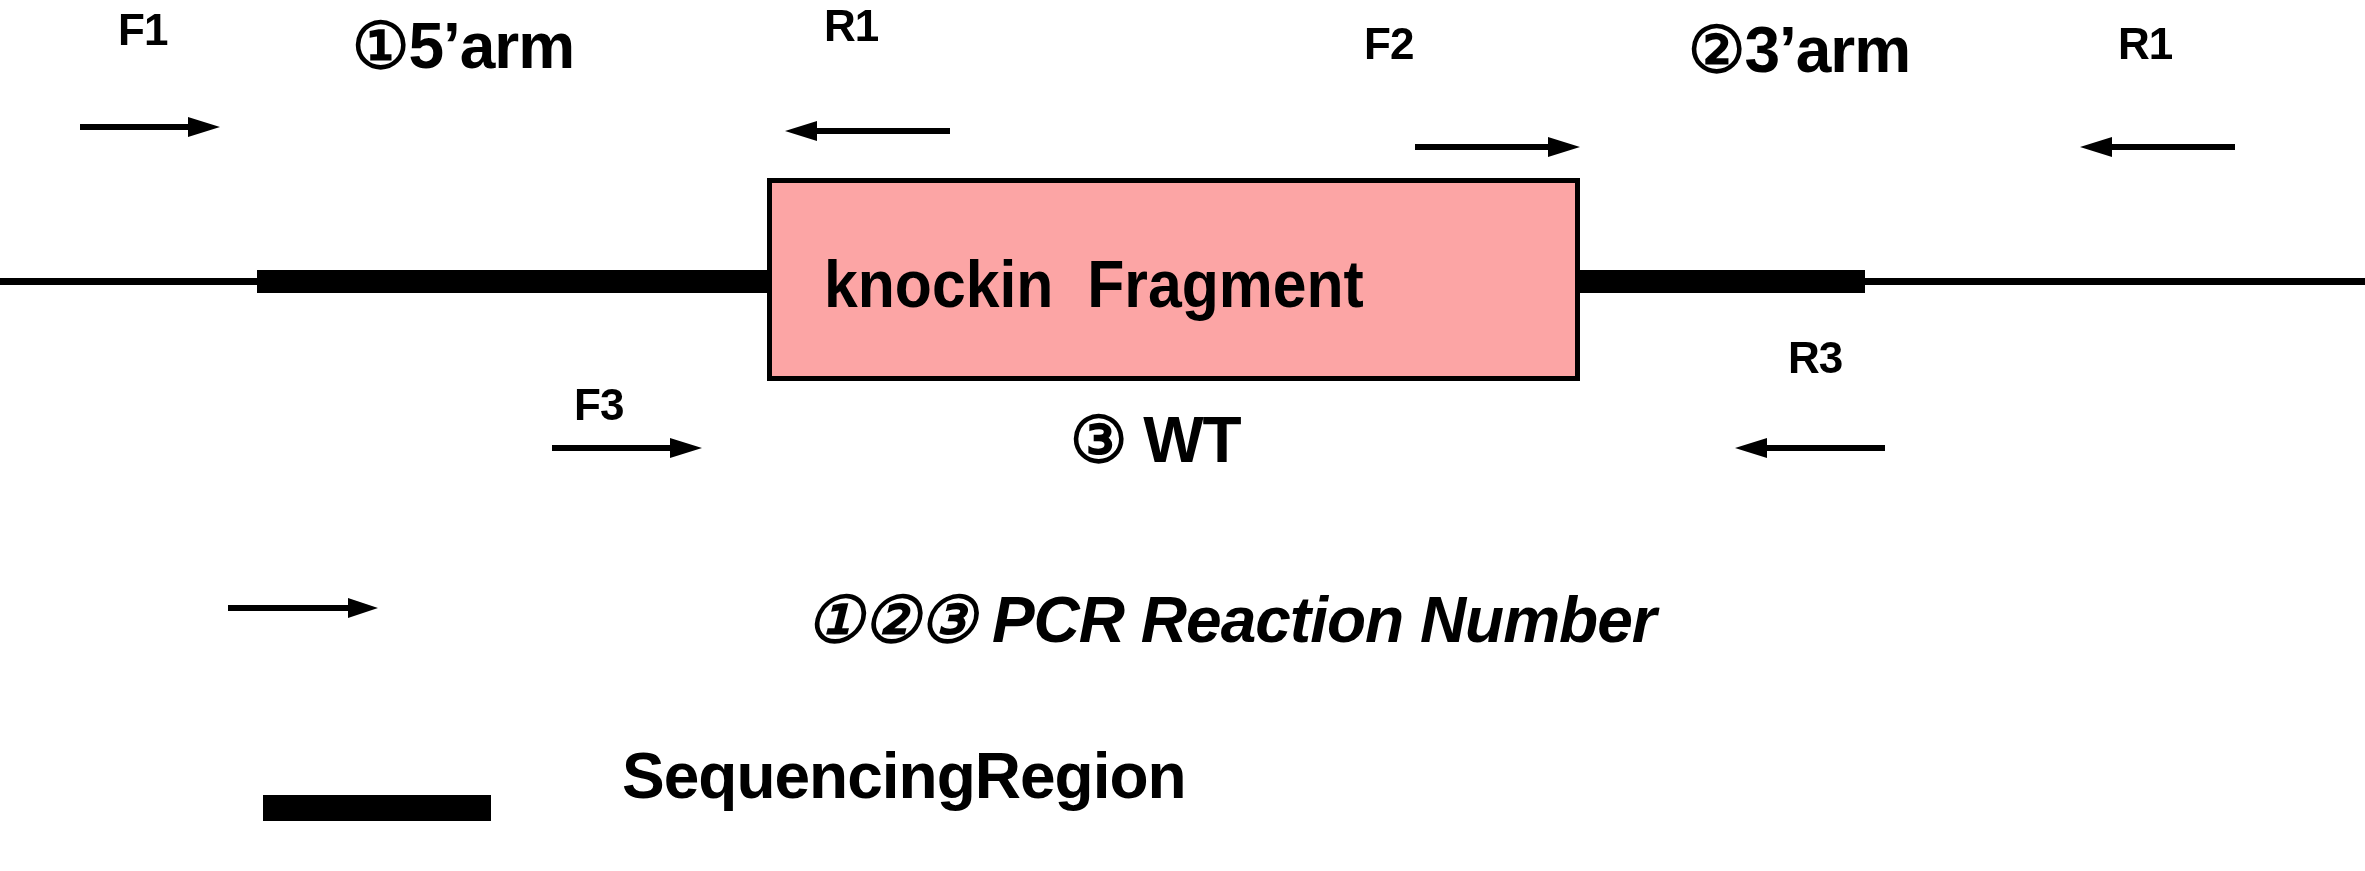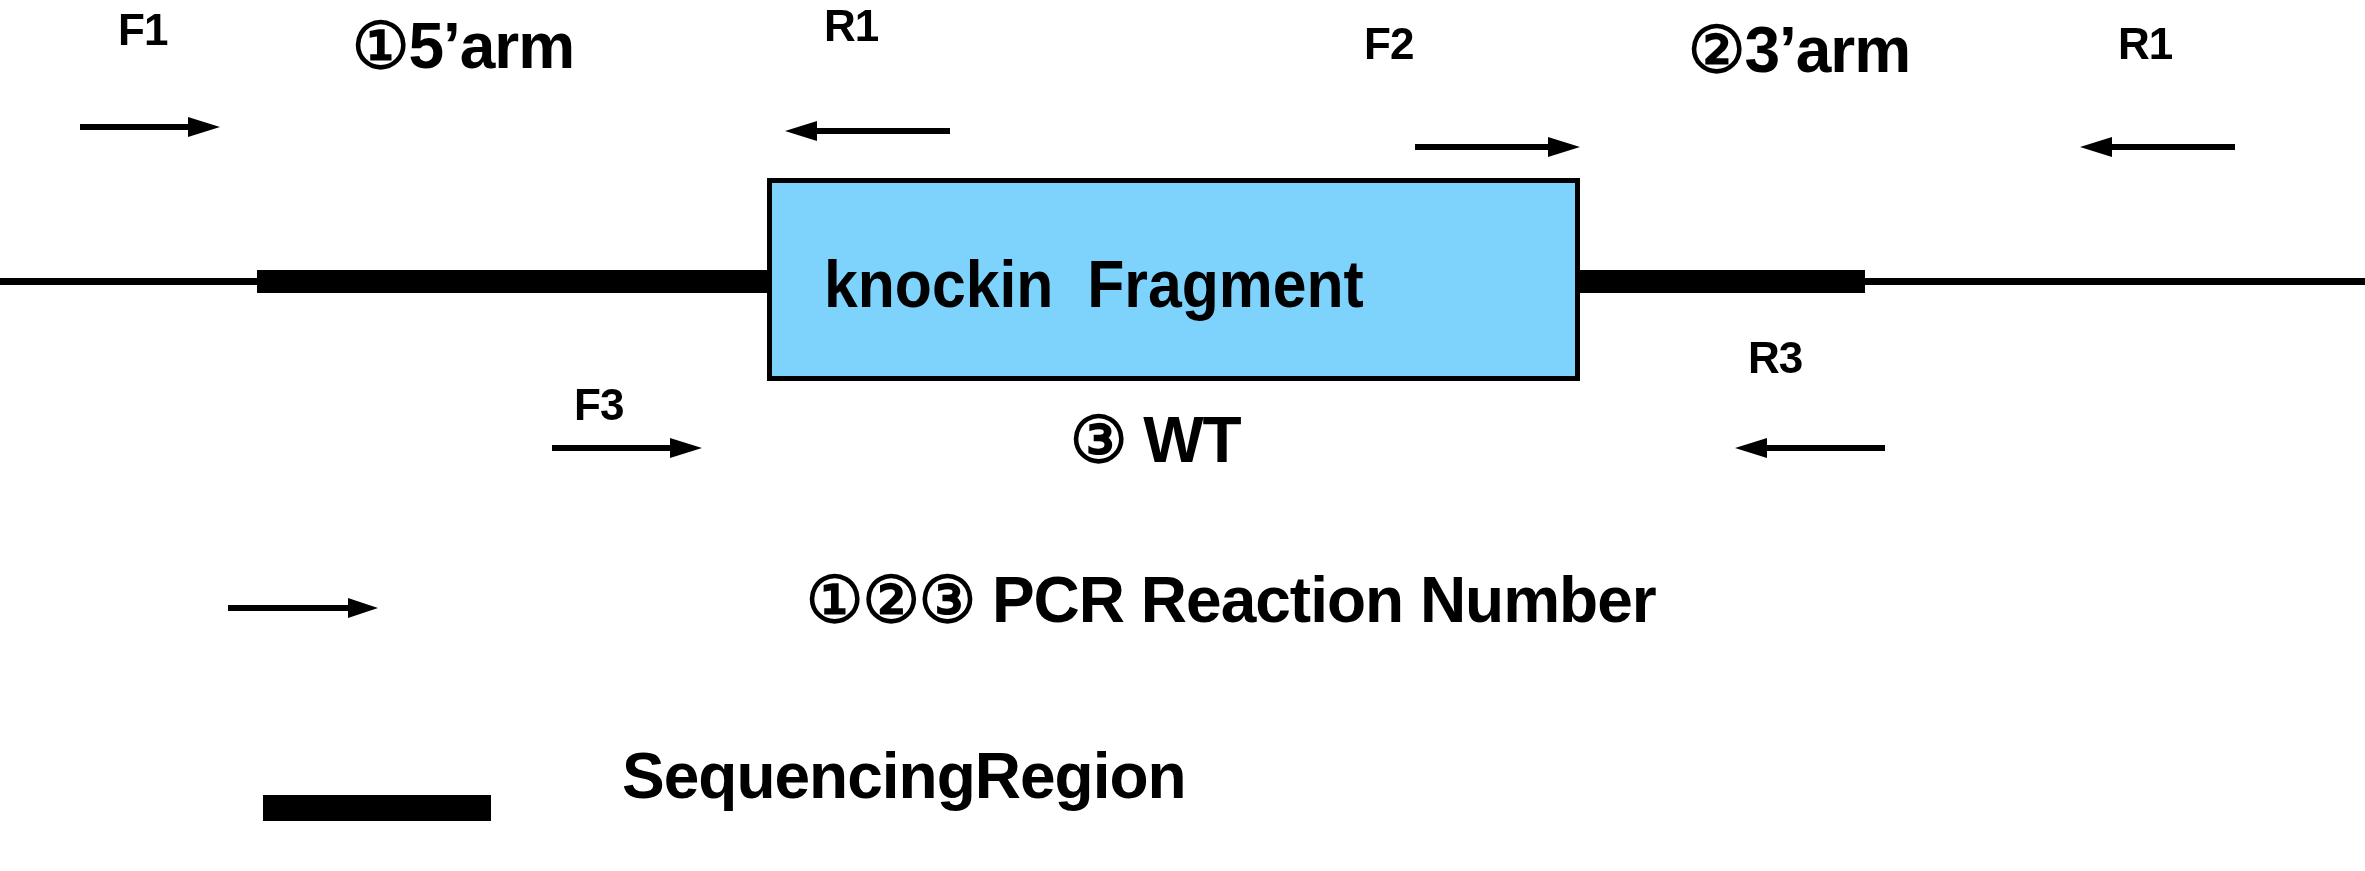--- a/index.html
+++ b/index.html
@@ -74,21 +74,21 @@
 <body>
 
 <div id="canvas">
 
   <div class="backbone-thin" style="left:0px; top:278px; width:2365px; height:7px;"></div>
 
   <div class="seq-thick" style="left:257px; top:270px; width:515px; height:23px;"></div>
 
   <div class="seq-thick" style="left:1575px; top:270px; width:290px; height:23px;"></div>
 
-  <div class="ki-box" style="left:767px; top:178px; width:813px; height:203px; background:#7dd3fc;">
+  <div class="ki-box" style="left:767px; top:178px; width:813px; height:203px; background:#fca5a5;">
     <span class="lbl box-label" style="left:52px; top:68px;">knockin  Fragment</span>
   </div>
 
   <span class="lbl primer-label" style="left:118px; top:8px;">F1</span>
   <div class="arrow" style="left:80px; top:104px; width:140px; height:46px;">
     <svg width="140" height="46" viewBox="0 0 140 46">
       <path d="M0,20 L108,20 L108,13 L140,23 L108,33 L108,26 L0,26 Z" fill="#000000"></path>
     </svg>
   </div>
 
@@ -119,31 +119,31 @@
 
   <span class="lbl primer-label" style="left:574px; top:336px;margin-top:47px;">F3</span>
   <div class="arrow" style="left:552px; top:425px; width:150px; height:46px;">
     <svg width="150" height="46" viewBox="0 0 150 46">
       <path d="M0,20 L118,20 L118,13 L150,23 L118,33 L118,26 L0,26 Z" fill="#000000"></path>
     </svg>
   </div>
 
   <span class="lbl region-label" style="left:1070px; top:408px;">③ WT</span>
 
-  <span class="lbl primer-label" style="left:1748px; top:336px;">R3</span>
+  <span class="lbl primer-label" style="left:1788px; top:336px;">R3</span>
   <div class="arrow" style="left:1735px; top:425px; width:150px; height:46px;">
     <svg width="150" height="46" viewBox="0 0 150 46">
       <path d="M150,20 L32,20 L32,13 L0,23 L32,33 L32,26 L150,26 Z" fill="#000000"></path>
     </svg>
   </div>
 
   <div class="arrow" style="left:228px; top:585px; width:150px; height:46px;">
     <svg width="150" height="46" viewBox="0 0 150 46">
       <path d="M0,20 L120,20 L120,13 L150,23 L120,33 L120,26 L0,26 Z" fill="#000000"></path>
     </svg>
   </div>
 
-  <span class="lbl legend-label" style="left:806px; top:568px;">①②③ PCR Reaction Number</span>
+  <span class="lbl legend-label" style="left:806px; top:588px;font-style:italic;">①②③ PCR Reaction Number</span>
 
   <div class="seq-thick" style="left:263px; top:795px; width:228px; height:26px;"></div>
   <span class="lbl legend-label" style="left:622px; top:744px;">SequencingRegion</span>
 
 </div>
 
 </body></html>

